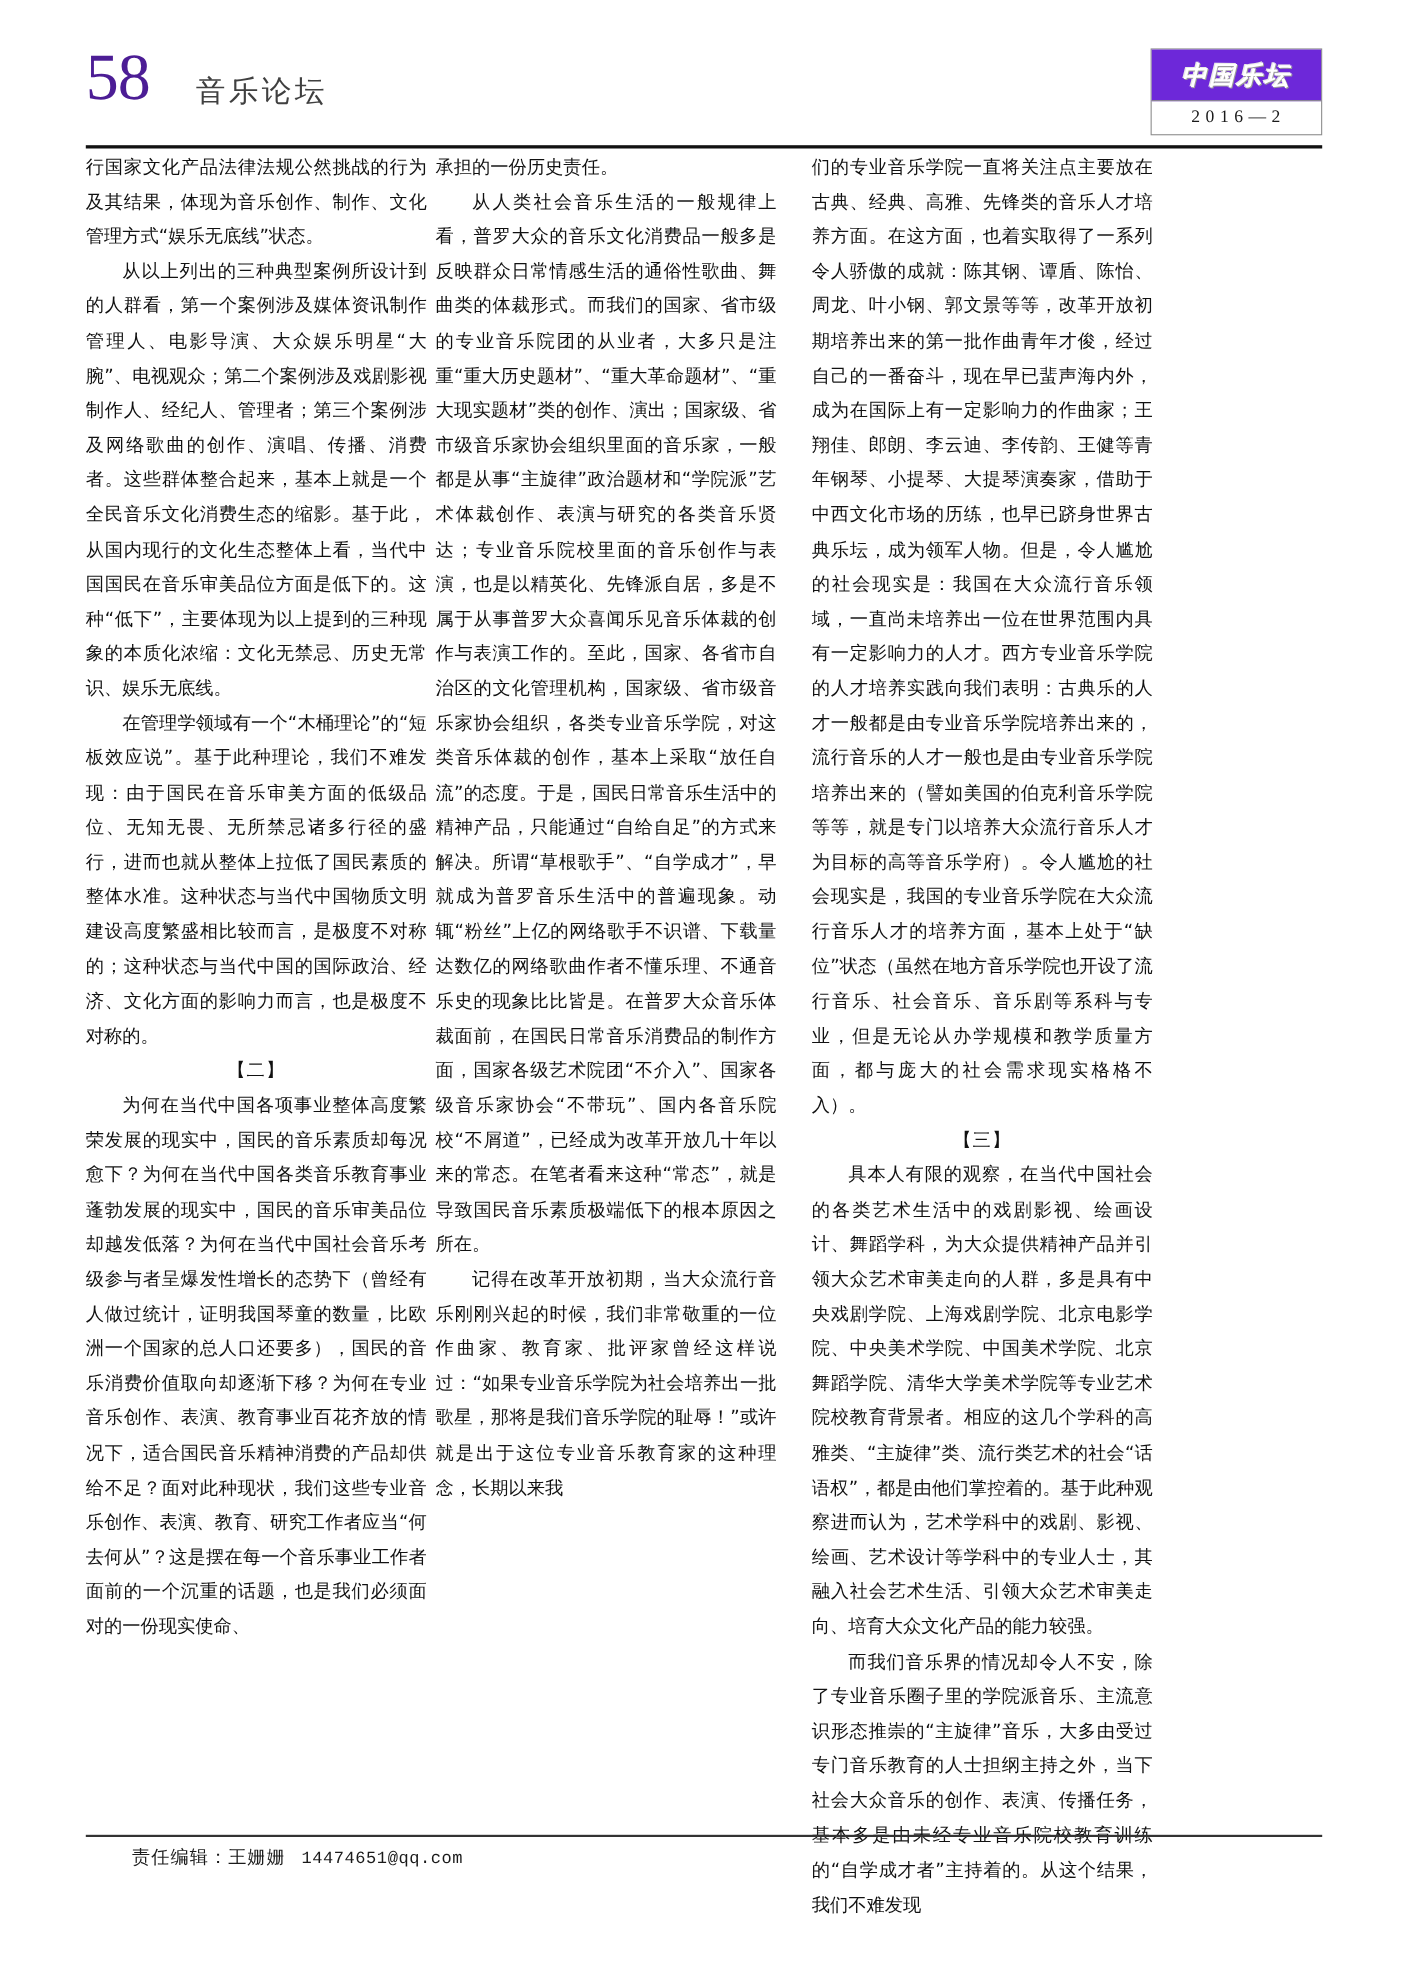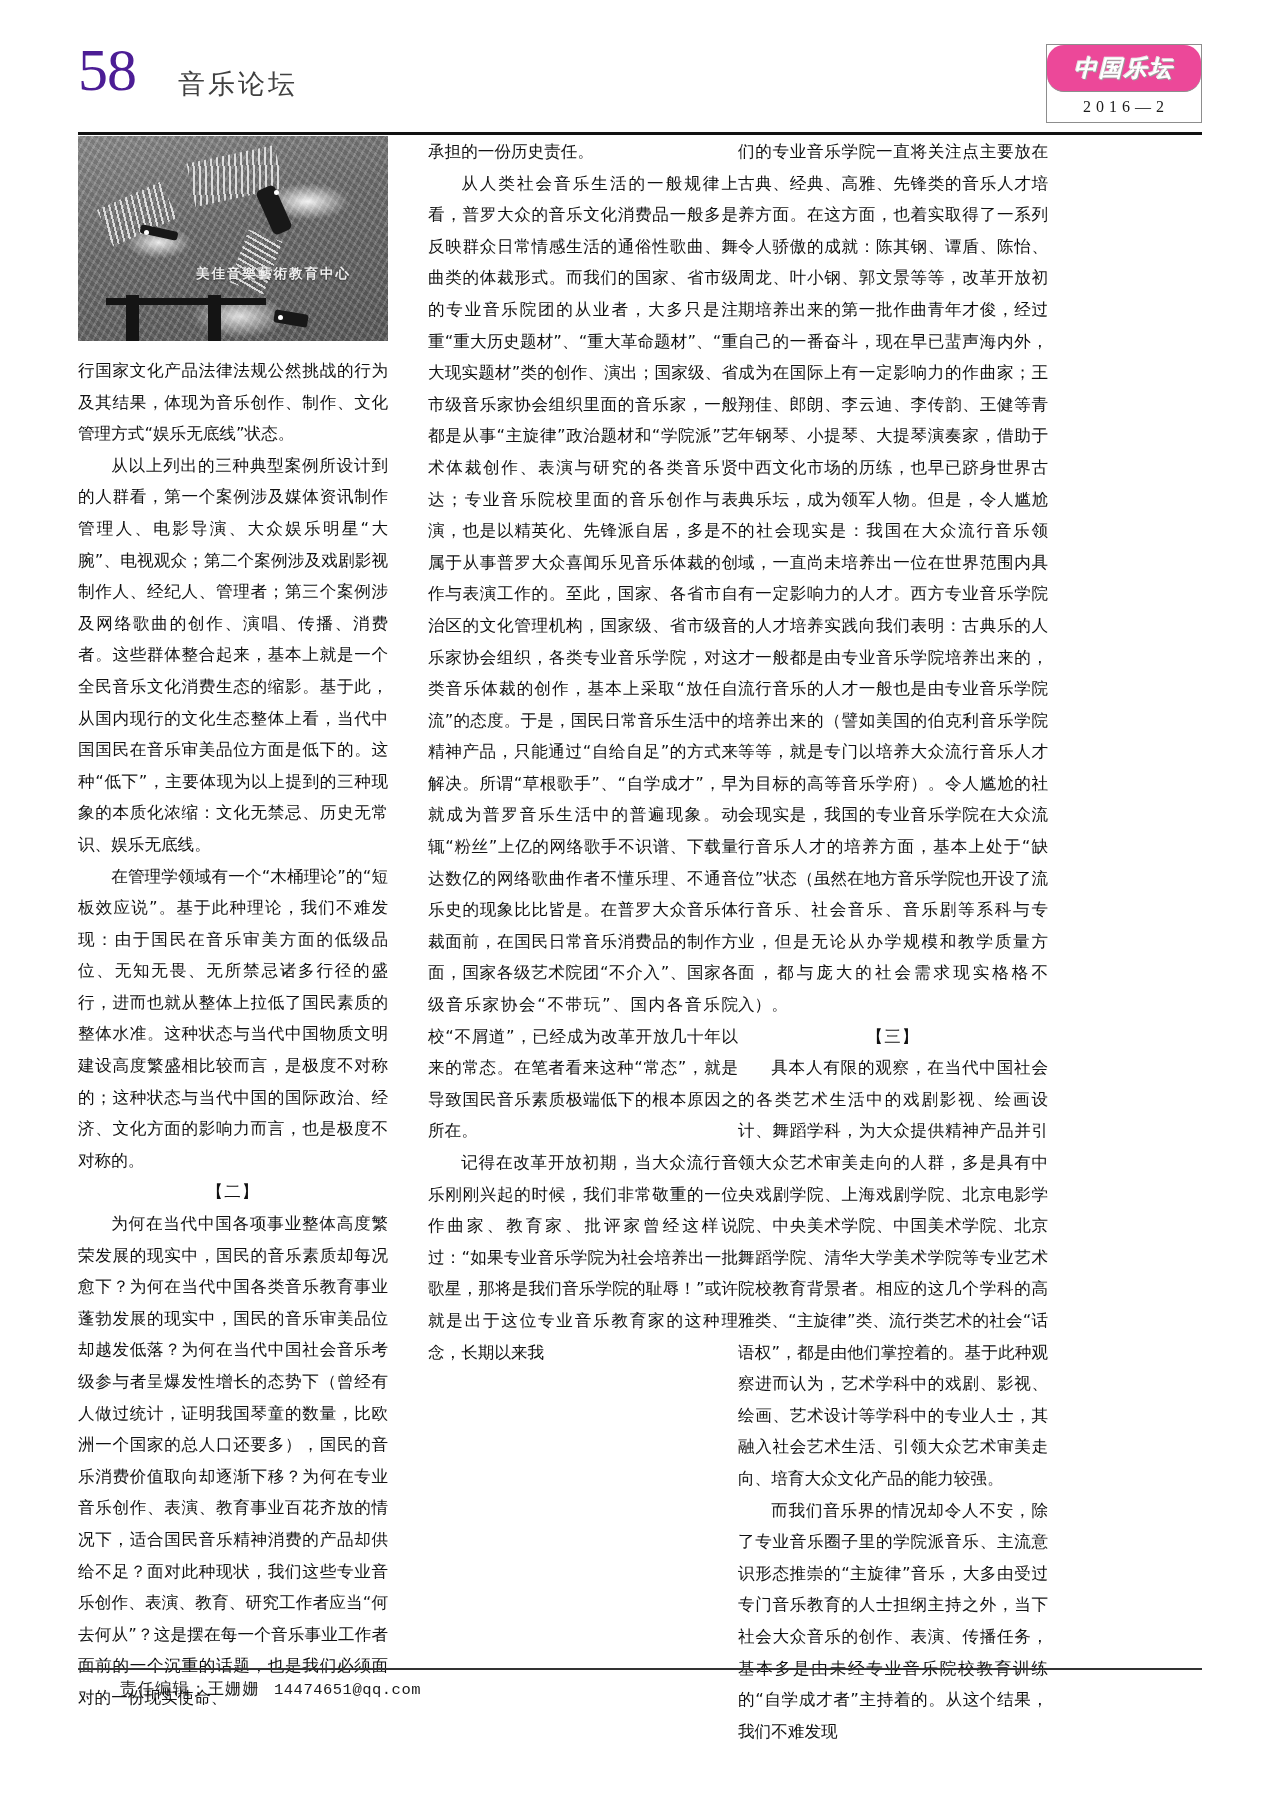--- a/index.html
+++ b/index.html
@@ -56,27 +56,26 @@
   .journal-badge {
     position: absolute;
     right: 0;
     top: -4px;
     width: 154px;
     border: 1.5px solid #8d8d8d;
     background: #ffffff;
   }
   .journal-badge .brand {
     height: 46px;
-    background: #ec4899;
+    background: #6d28d9;
     display: flex;
     align-items: center;
     justify-content: center;
     border-bottom: 1.5px solid #8d8d8d;
     overflow: hidden;
-    border-radius: 17px;
   }
   .journal-badge .brand span {
     font-family: "DejaVu Sans", "Liberation Sans", sans-serif;
     font-size: 23px;
     font-weight: 700;
     color: #ffffff;
     letter-spacing: 2px;
     text-shadow: 1px 1px 0 #9a9a9a, -1px -1px 0 #e8e8e8;
     font-style: italic;
   }
@@ -107,21 +106,21 @@
     top: 136px;
     width: 310px;
     font-family: "DejaVu Sans", "Liberation Sans", sans-serif;
     font-size: 16.6px;
     line-height: 31.6px;
     color: #111;
     text-align: justify;
     text-justify: inter-ideograph;
   }
   #col1 { left: 78px; }
-  #col2 { left: 428px; }
+  #col2 { left: 396px; }
   #col3 { left: 738px; }
 
   .col p {
     margin: 0;
     text-indent: 2em;
   }
   .col p.noindent { text-indent: 0; }
   .col p.center {
     text-indent: 0;
     text-align: center;
@@ -242,36 +241,20 @@
       <div class="brand">
         <span>中国乐坛</span>
       </div>
       <div class="issue">2016—2</div>
     </div>
   </div>
 
   <div class="rule-top"></div>
 
   <div class="col" id="col1">
-    <div class="figure">
-      <div class="art"></div>
-      <div class="feather-a"></div>
-      <div class="feather-b"></div>
-      <div class="feather-c"></div>
-      <div class="rail"></div>
-      <div class="post-a"></div>
-      <div class="post-b"></div>
-      <div class="beak-a"></div>
-      <div class="beak-b"></div>
-      <div class="beak-c"></div>
-      <div class="eye-a"></div>
-      <div class="eye-b"></div>
-      <div class="eye-c"></div>
-      <div class="watermark">美佳音樂藝術教育中心</div>
-    </div>
 
     <p class="noindent">行国家文化产品法律法规公然挑战的行为及其结果，体现为音乐创作、制作、文化管理方式“娱乐无底线”状态。</p>
     <p>从以上列出的三种典型案例所设计到的人群看，第一个案例涉及媒体资讯制作管理人、电影导演、大众娱乐明星“大腕”、电视观众；第二个案例涉及戏剧影视制作人、经纪人、管理者；第三个案例涉及网络歌曲的创作、演唱、传播、消费者。这些群体整合起来，基本上就是一个全民音乐文化消费生态的缩影。基于此，从国内现行的文化生态整体上看，当代中国国民在音乐审美品位方面是低下的。这种“低下”，主要体现为以上提到的三种现象的本质化浓缩：文化无禁忌、历史无常识、娱乐无底线。</p>
     <p>在管理学领域有一个“木桶理论”的“短板效应说”。基于此种理论，我们不难发现：由于国民在音乐审美方面的低级品位、无知无畏、无所禁忌诸多行径的盛行，进而也就从整体上拉低了国民素质的整体水准。这种状态与当代中国物质文明建设高度繁盛相比较而言，是极度不对称的；这种状态与当代中国的国际政治、经济、文化方面的影响力而言，也是极度不对称的。</p>
     <p class="center">【二】</p>
     <p>为何在当代中国各项事业整体高度繁荣发展的现实中，国民的音乐素质却每况愈下？为何在当代中国各类音乐教育事业蓬勃发展的现实中，国民的音乐审美品位却越发低落？为何在当代中国社会音乐考级参与者呈爆发性增长的态势下（曾经有人做过统计，证明我国琴童的数量，比欧洲一个国家的总人口还要多），国民的音乐消费价值取向却逐渐下移？为何在专业音乐创作、表演、教育事业百花齐放的情况下，适合国民音乐精神消费的产品却供给不足？面对此种现状，我们这些专业音乐创作、表演、教育、研究工作者应当“何去何从”？这是摆在每一个音乐事业工作者面前的一个沉重的话题，也是我们必须面对的一份现实使命、</p>
   </div>
 
   <div class="col" id="col2">
     <p class="noindent">承担的一份历史责任。</p>

